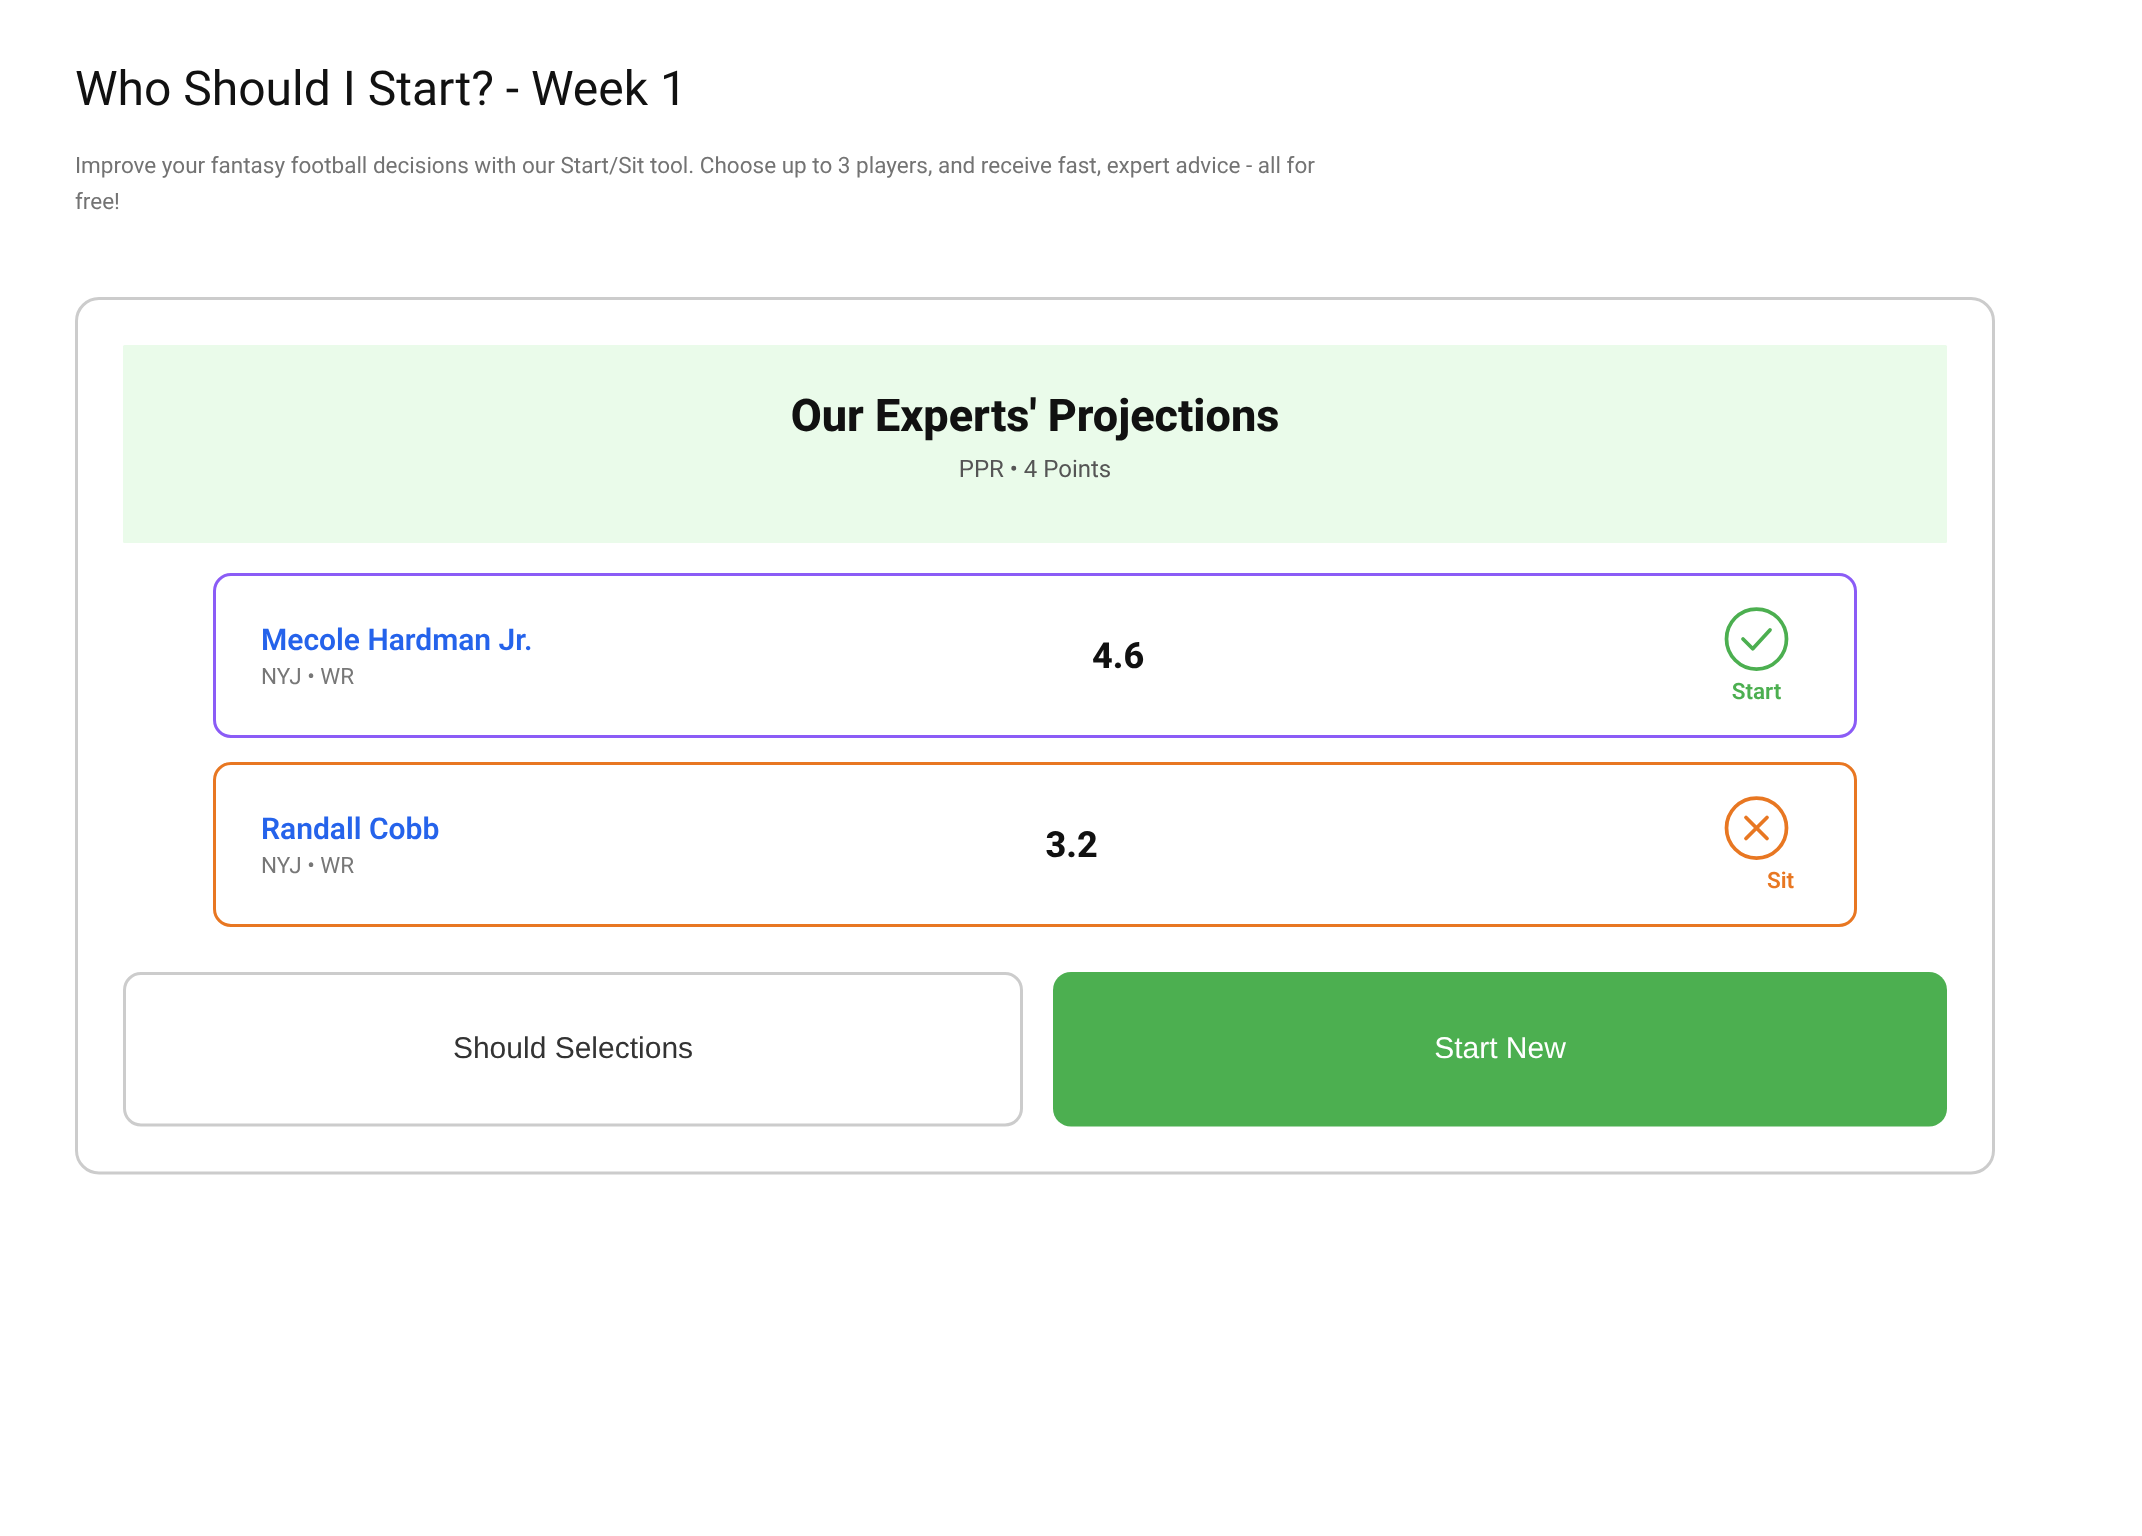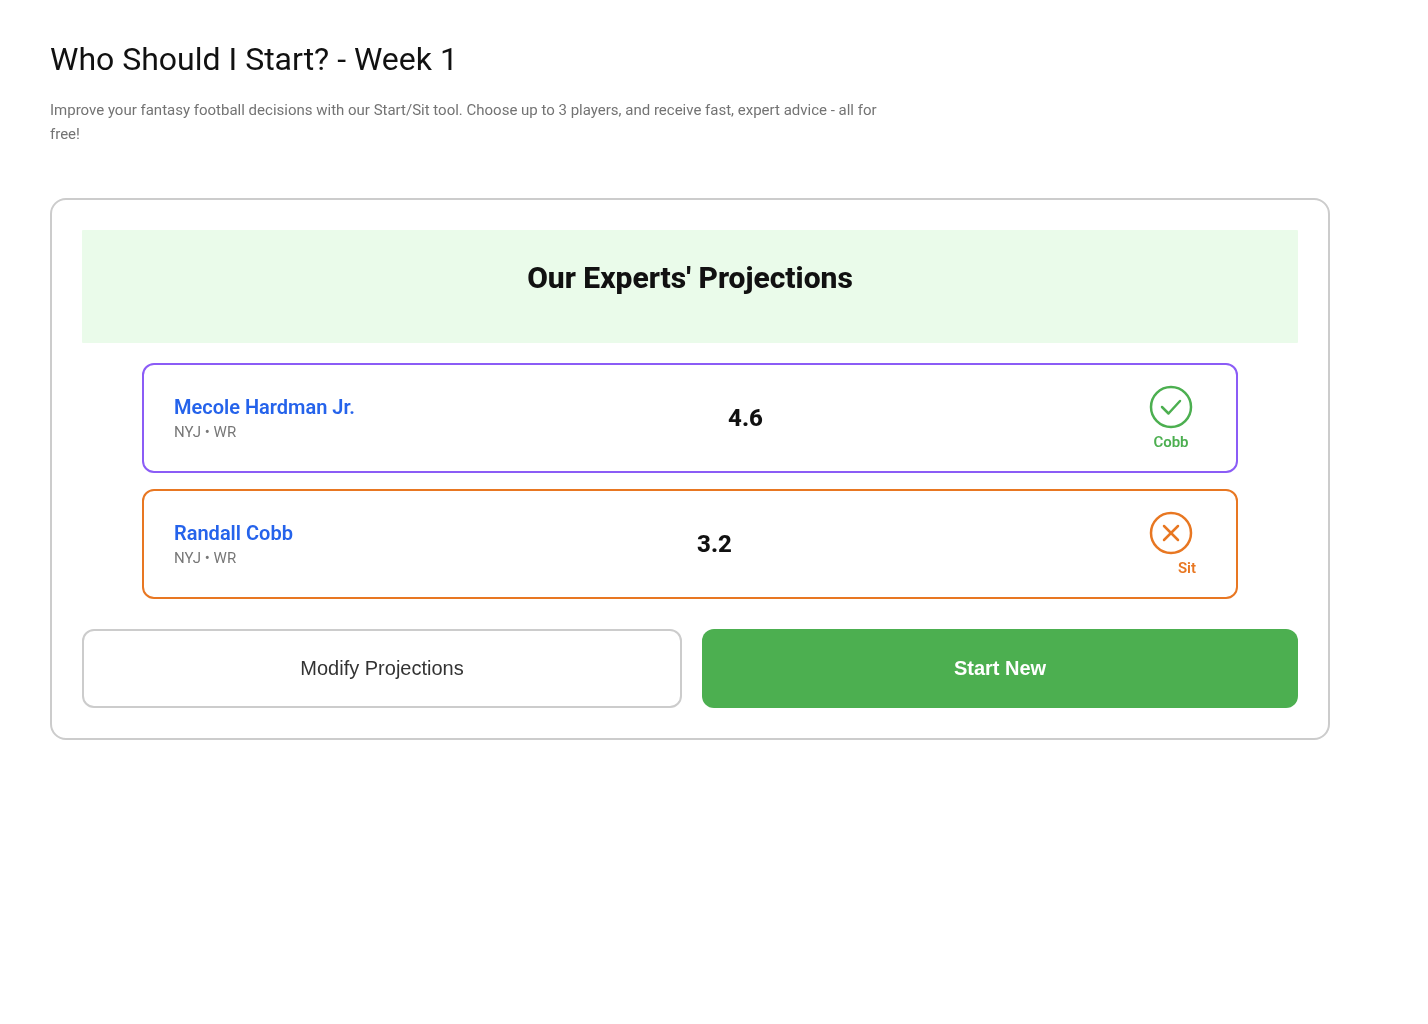--- a/index.html
+++ b/index.html
@@ -149,56 +149,57 @@
       border-radius: 12px;
       background: #ffffff;
       font-size: 20px;
       font-weight: 500;
       color: #333333;
       cursor: pointer;
     }
 
     .btn-start-new {
       flex: 1;
-      padding: 28px 20px;
+      padding: 40px 20px;
       border: none;
       border-radius: 12px;
       background: #4caf50;
       font-size: 20px;
-      font-weight: 700;
+      font-weight: 400;
       color: #ffffff;
       cursor: pointer;
     }
   </style>
 </head>
 <body>
 
 <h1 class="page-title">Who Should I Start? - Week 1</h1>
 <p class="page-description">Improve your fantasy football decisions with our Start/Sit tool. Choose up to 3 players, and receive fast, expert advice - all for free!</p>
 
 <div class="main-card">
 
   <div class="projections-header">
     <div class="projections-title">Our Experts' Projections</div>
+    <div class="projections-subtitle">PPR • 4 Points</div>
   </div>
 
   <div class="players-list">
 
     <div class="player-card start">
       <div class="player-info">
         <span class="player-name">Mecole Hardman Jr.</span>
         <span class="player-meta">NYJ • WR</span>
       </div>
       <div class="player-score">4.6</div>
       <div class="player-recommendation">
         <svg class="rec-icon" viewBox="0 0 44 44" fill="none" xmlns="http://www.w3.org/2000/svg">
           <circle cx="22" cy="22" r="20" stroke="#4caf50" stroke-width="2.5" fill="none"></circle>
           <path d="M13 22 L19.5 28.5 L31 16" stroke="#4caf50" stroke-width="2.5" stroke-linecap="round" stroke-linejoin="round"></path>
         </svg>
-        <span class="rec-label start">Cobb</span>
+        <span class="rec-label start">Start</span>
       </div>
     </div>
 
     <div class="player-card sit">
       <div class="player-info">
         <span class="player-name">Randall Cobb</span>
         <span class="player-meta">NYJ • WR</span>
       </div>
       <div class="player-score">3.2</div>
       <div class="player-recommendation">
@@ -207,17 +208,17 @@
           <path d="M15 15 L29 29" stroke="#e87722" stroke-width="2.5" stroke-linecap="round"></path>
           <path d="M29 15 L15 29" stroke="#e87722" stroke-width="2.5" stroke-linecap="round"></path>
         </svg>
         <span class="rec-label sit">Sit</span>
       </div>
     </div>
 
   </div>
 
   <div class="action-buttons">
-    <button class="btn-modify">Modify Projections</button>
+    <button class="btn-modify">Should Selections</button>
     <button class="btn-start-new">Start New</button>
   </div>
 
 </div>
 
 </body></html>

